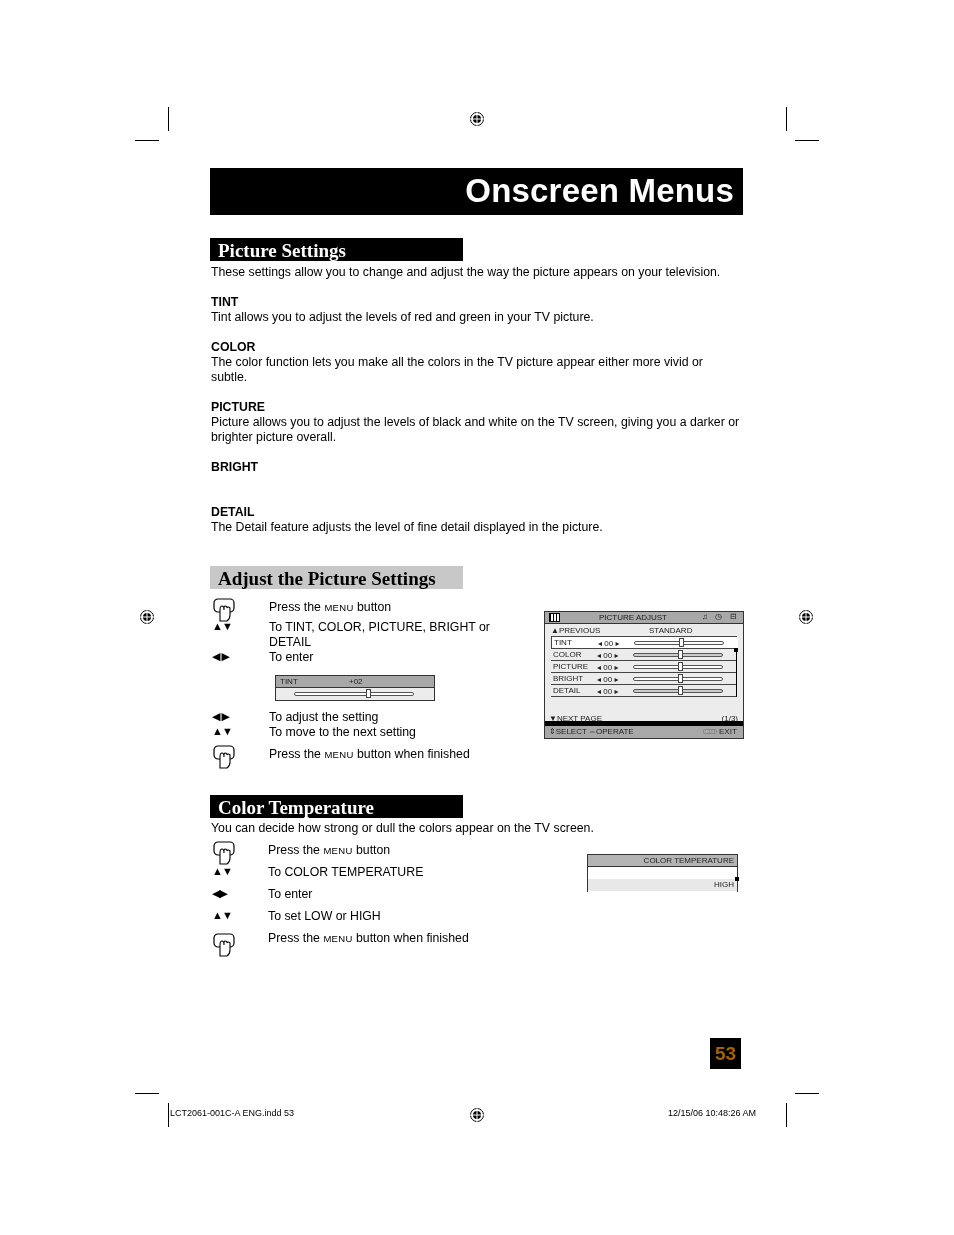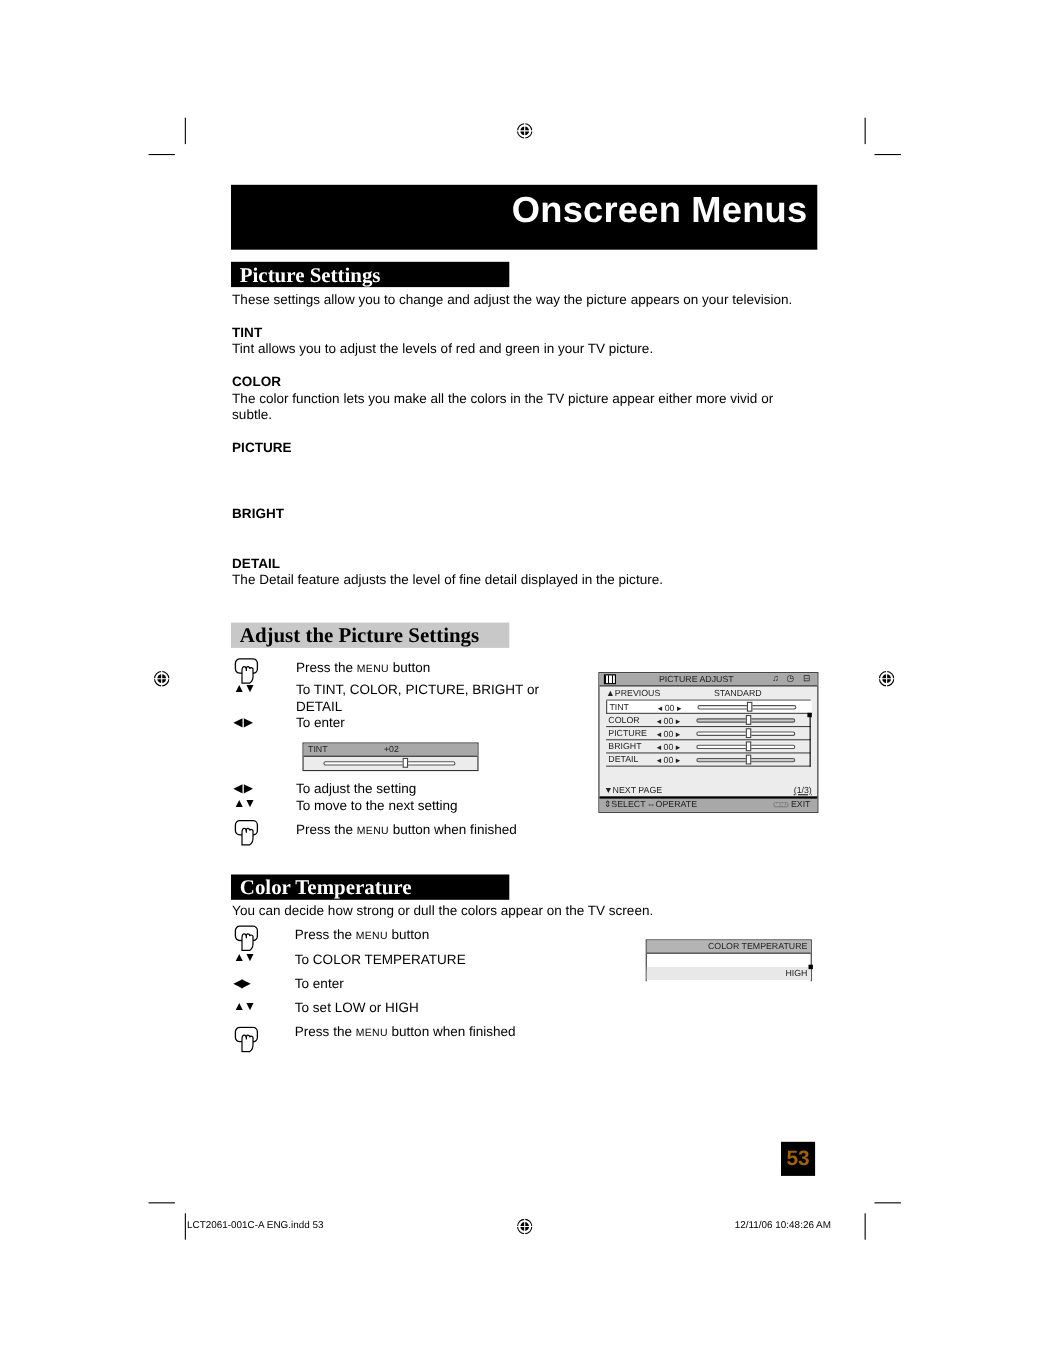--- a/index.html
+++ b/index.html
@@ -2,21 +2,21 @@
 <html><head>
 <meta charset="utf-8">
 <style>
   html, body { margin:0; padding:0; background:#ffffff; }
   body { width:954px; height:1235px; position:relative; overflow:hidden;
          font-family:"Liberation Sans", sans-serif; color:#000; }
   .abs { position:absolute; }
   .crop-h { position:absolute; height:1px; background:#000; width:24px; }
   .crop-v { position:absolute; width:1px; background:#000; height:24px; }
   .reg { position:absolute; width:16px; height:16px; }
-  .title-bar { left:210px; top:168px; width:533px; height:59px; background:#000; }
+  .title-bar { left:210px; top:168px; width:533px; height:47px; background:#000; }
   .title-bar span { position:absolute; right:9px; top:4px; color:#fff; font-weight:bold;
                     font-size:33px; letter-spacing:0.2px; }
   .sec-head { position:absolute; left:210px; width:253px; height:23px; }
   .sec-head span { position:absolute; left:8px; top:2px; font-weight:bold; font-size:19px;font-family:Liberation Serif, serif; }
   .sec-dark { background:#000; color:#fff; }
   .sec-light { background:#c8c8c8; color:#000; }
   .para { position:absolute; left:211px; font-size:12.3px; line-height:15px; width:530px; }
   .term { font-weight:bold; }
   .step-row { position:absolute; left:212px; height:16px; font-size:12.3px; }
   .step-icon { position:absolute; left:0; top:0; width:30px; height:16px; }
@@ -82,20 +82,21 @@
 <div class="para" style="top:295px;">
   <div class="term">TINT</div>
   <div>Tint allows you to adjust the levels of red and green in your TV picture.</div>
 </div>
 <div class="para" style="top:340px;width:520px;">
   <div class="term">COLOR</div>
   <div>The color function lets you make all the colors in the TV picture appear either more vivid or subtle.</div>
 </div>
 <div class="para" style="top:400px;width:535px;">
   <div class="term">PICTURE</div>
+  <div>Picture allows you to adjust the levels of black and white on the TV screen, giving you a darker or brighter picture overall.</div>
 </div>
 <div class="para" style="top:460px;">
   <div class="term">BRIGHT</div>
 </div>
 <div class="para" style="top:505px;">
   <div class="term">DETAIL</div>
   <div>The Detail feature adjusts the level of fine detail displayed in the picture.</div>
 </div>
 
 <div class="sec-head sec-light" style="top:566px;">
@@ -183,21 +184,21 @@
     <span style="position:absolute;left:2px;top:1px;">DETAIL</span>
     <span style="position:absolute;left:46px;top:2px;">◂ <span>00</span> ▸</span>
     <div class="slider-track" style="left:82px;top:4px;width:88px;background:#ccc;"></div>
     <div class="slider-knob" style="left:127px;top:1px;"></div>
   </div>
   <div style="position:absolute;left:191px;top:38px;width:1px;height:47px;background:#000;"></div>
   <div style="position:absolute;left:189px;top:36px;width:4px;height:4px;background:#000;"></div>
 
   <span style="position:absolute;left:4px;top:102px;">▼NEXT PAGE</span>
   <span style="position:absolute;right:5px;top:102px;text-decoration:underline;">(1/3)</span>
-  <div style="position:absolute;left:0;right:0;bottom:0;height:12px;background:#a8a8a8;border-top:2px solid #000000;">
+  <div style="position:absolute;left:0;right:0;bottom:0;height:12px;background:#a8a8a8;border-top:5px solid #000000;">
     <span style="position:absolute;left:4px;top:1px;">⇕<span>SELECT</span></span>
     <span style="position:absolute;left:43px;top:1px;">⇔<span>OPERATE</span></span>
     <span style="position:absolute;left:158px;top:3px;font-size:4px;background:#888;color:#ccc;padding:0 1px;border-radius:2px;">MENU</span>
     <span style="position:absolute;left:174px;top:1px;">EXIT</span>
   </div>
 </div>
 
 <div class="sec-head sec-dark" style="top:795px;">
   <span>Color Temperature</span>
 </div>
@@ -239,13 +240,13 @@
   </div>
   <div style="position:absolute;left:0;top:24px;right:0;height:12px;background:#e8e8e8;">
     <span style="position:absolute;right:3px;top:1px;">HIGH</span>
   </div>
   <div style="position:absolute;left:147px;top:22px;width:4px;height:4px;background:#000;"></div>
 </div>
 
 <div class="num-box">53</div>
 
 <div class="footer-text" style="left:170px;top:1108px;">LCT2061-001C-A ENG.indd   53</div>
-<div class="footer-text" style="left:668px;top:1108px;">12/11/06   10:48:26 AM</div>
+<div class="footer-text" style="left:668px;top:1108px;">12/15/06   10:48:26 AM</div>
 
 </body></html>

